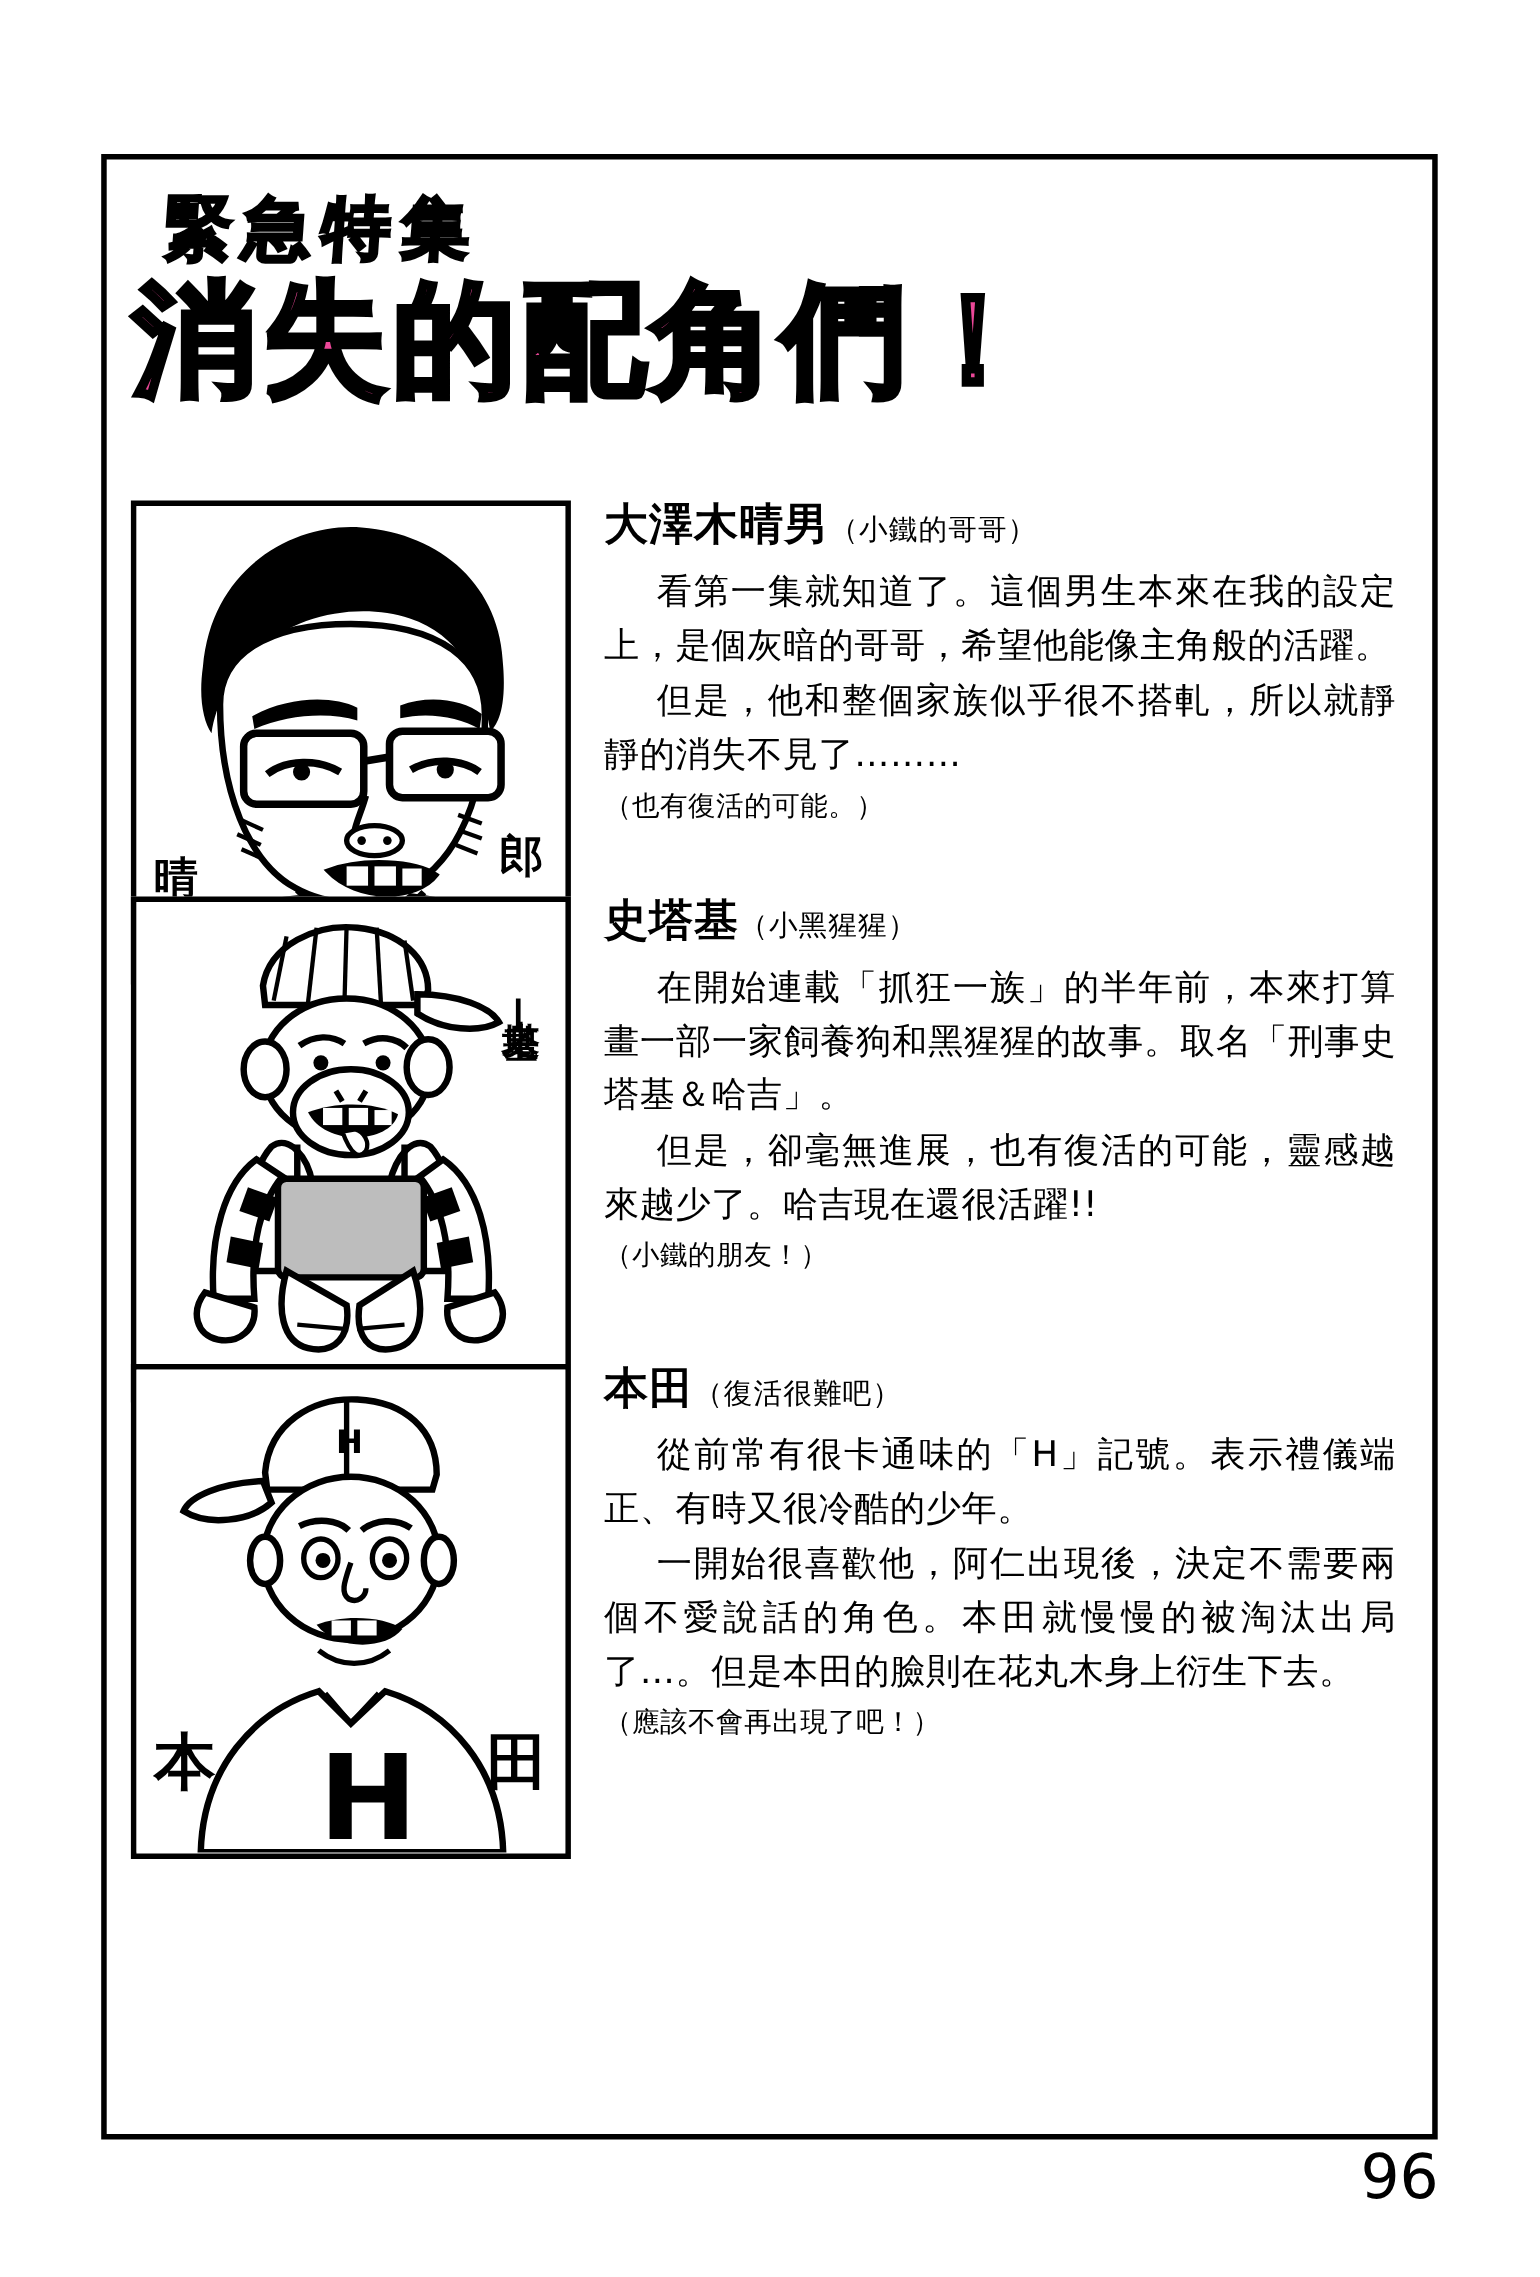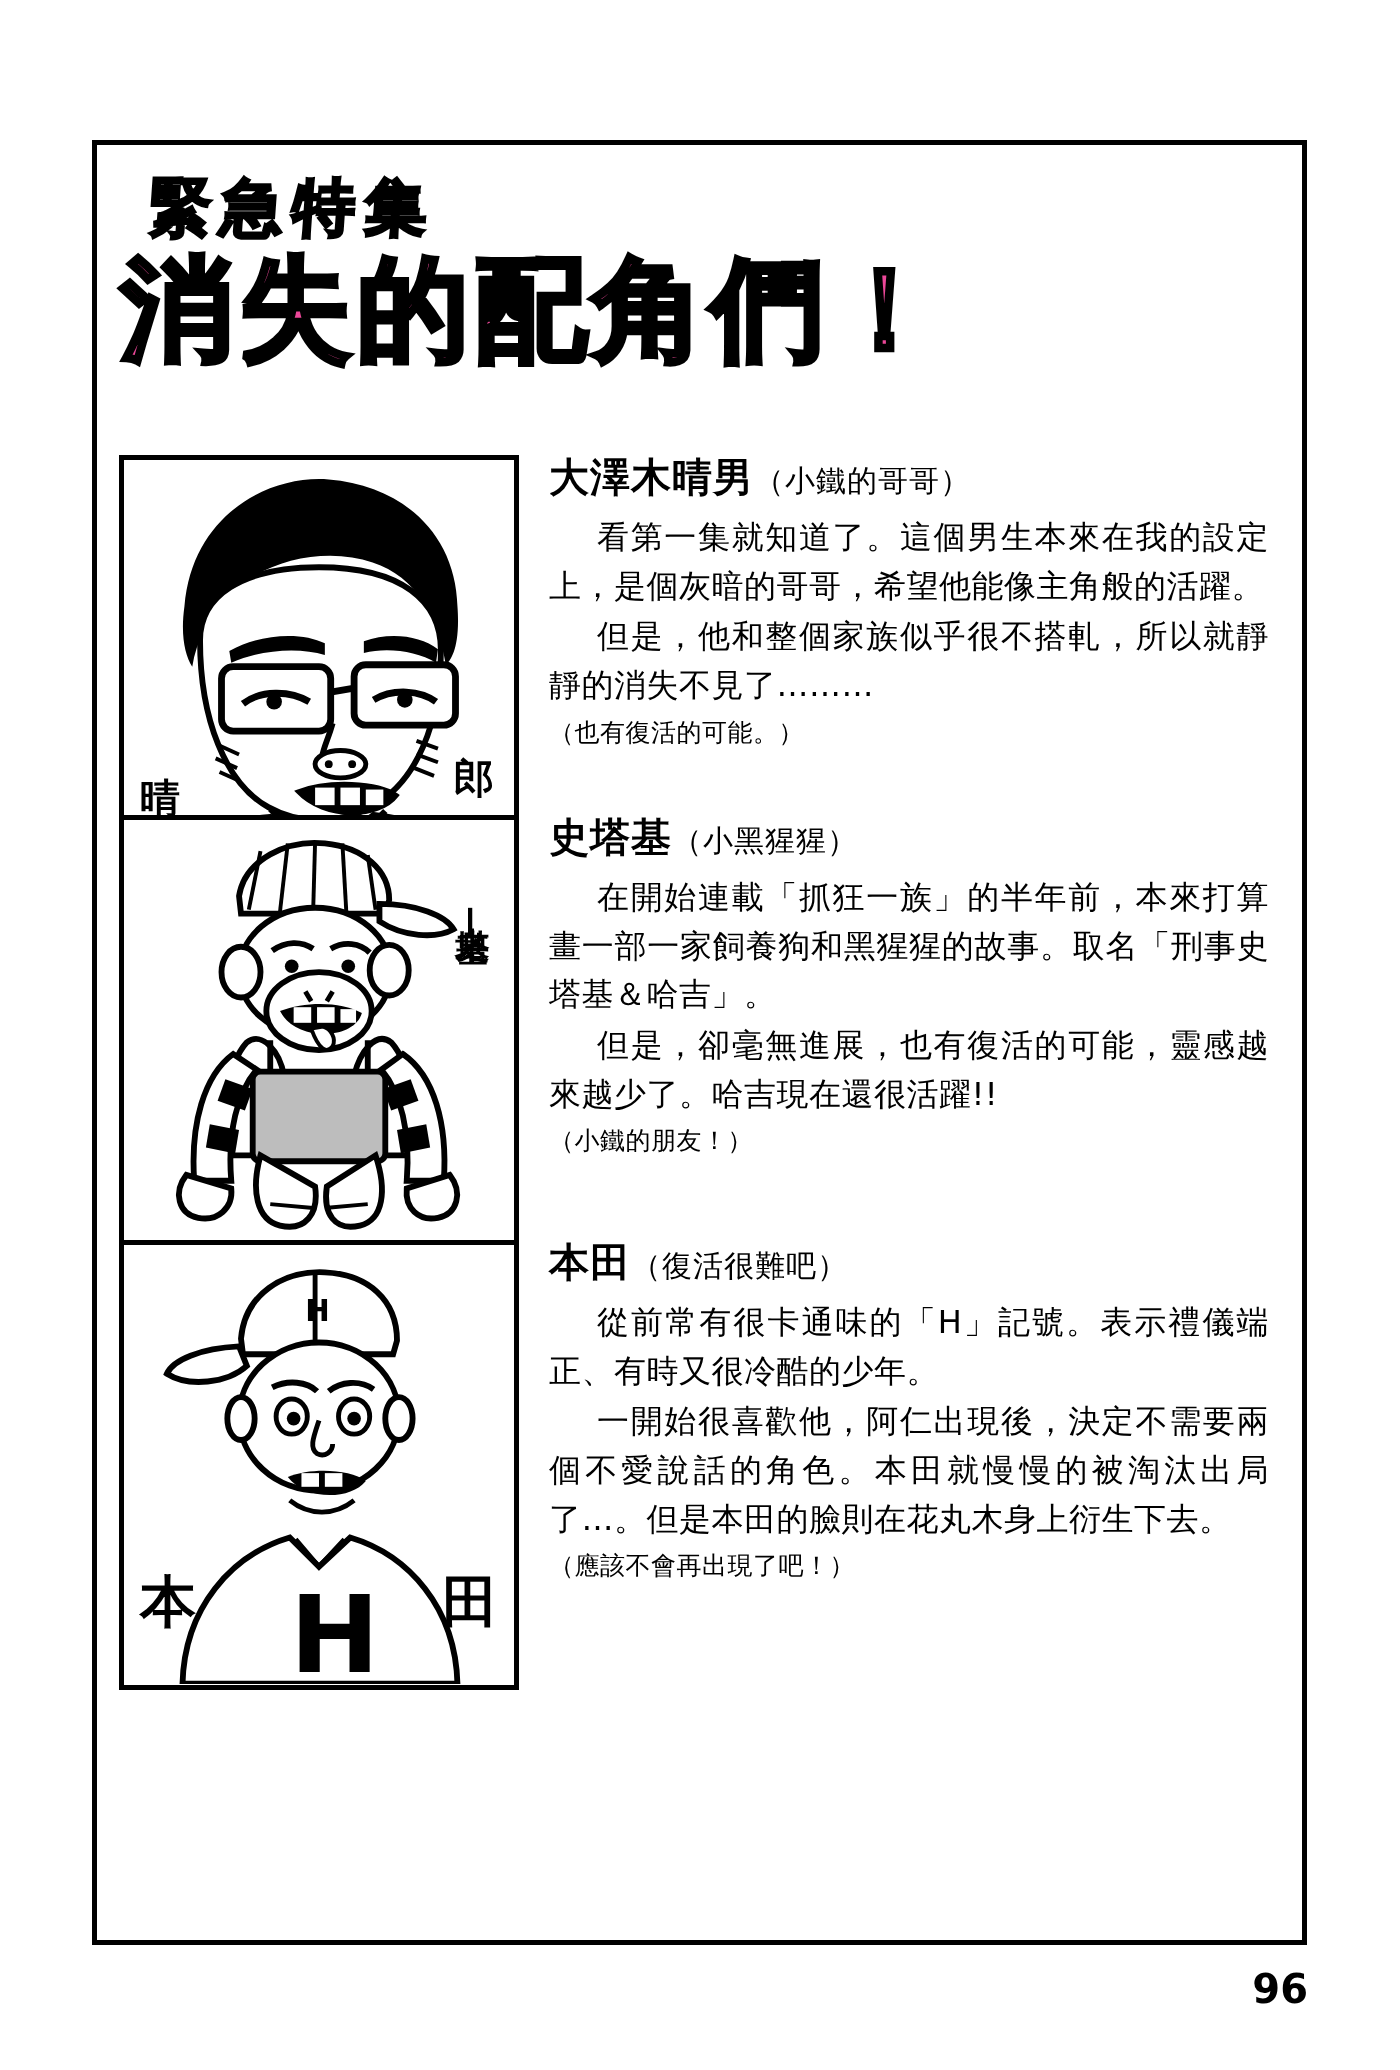--- a/index.html
+++ b/index.html
@@ -83,43 +83,43 @@
   }
   .entry-head {
     font-size: 40px;
     font-weight: 700;
     line-height: 1.1;
     margin: 0 0 14px 0;
     white-space: nowrap;
     letter-spacing: 1px;
   }
   .entry-head .sub {
-    font-size: 30px;
+    font-size: 26px;
     font-weight: 400;
   }
   .para {
     font-size: 32px;
     line-height: 1.52;
     margin: 0 0 2px 0;
     text-align: justify;
     letter-spacing: 0.5px;
   }
   .para.indent { text-indent: 1.5em; }
   .note {
     font-size: 25px;
     line-height: 1.5;
     margin-top: 4px;
     letter-spacing: 0.5px;
   }
   .page-number {
     position: absolute;
     right: 92px;
     bottom: 58px;
-    font-size: 40px;
-    font-weight: 700;
+    font-size: 56px;
+    font-weight: 400;
     font-family: "DejaVu Sans", sans-serif;
     margin-left: 33px;
   }
 
   
   .art { position: absolute; inset: 0; }
   .vlabel {
     position: absolute;
     font-size: 34px;
     font-weight: 700;

